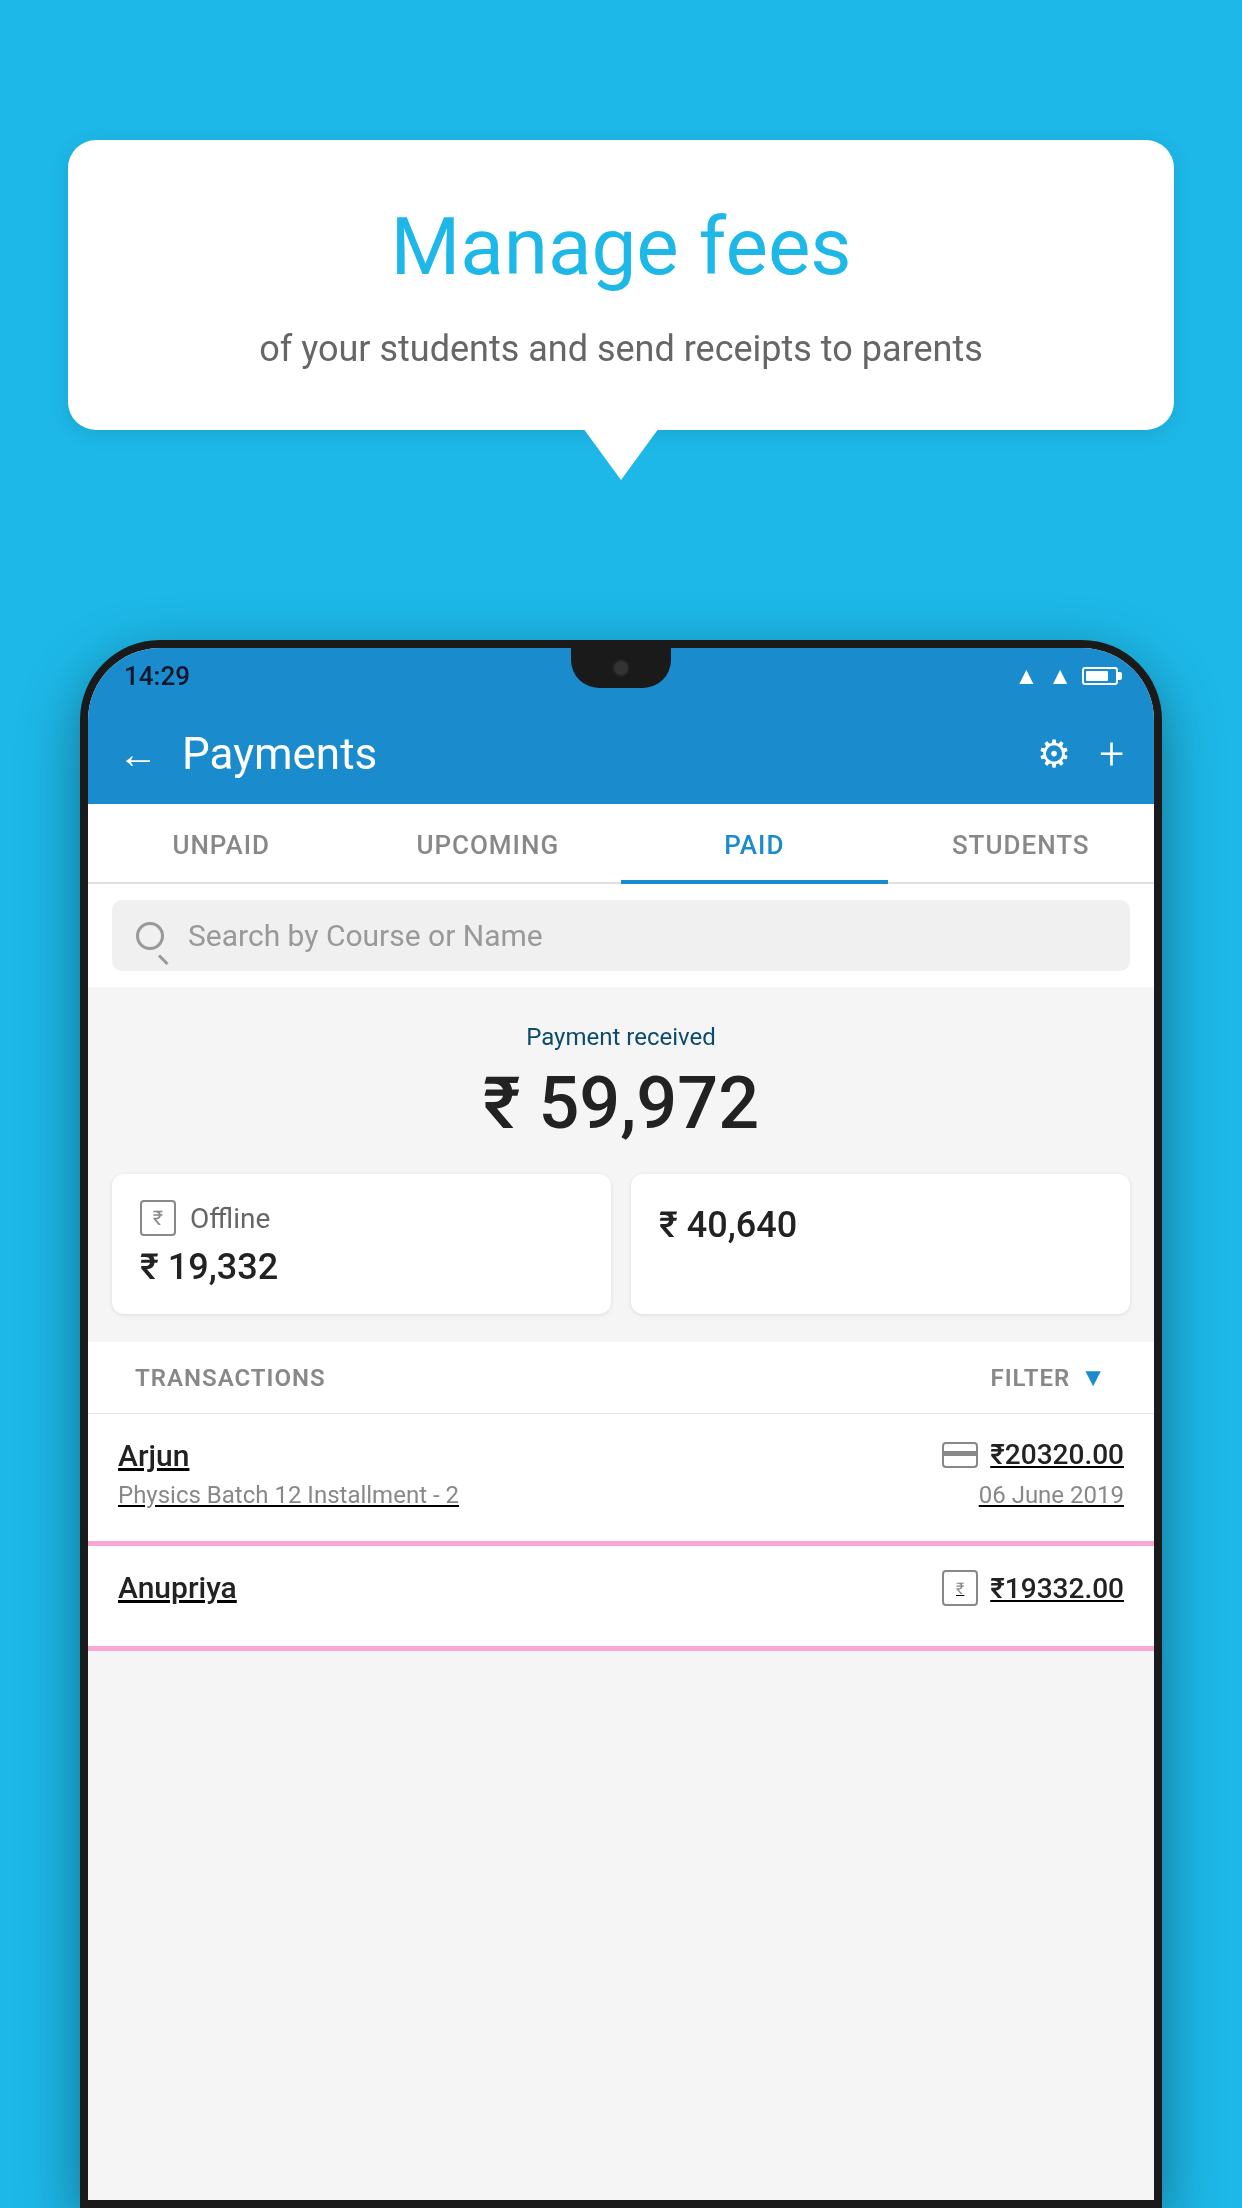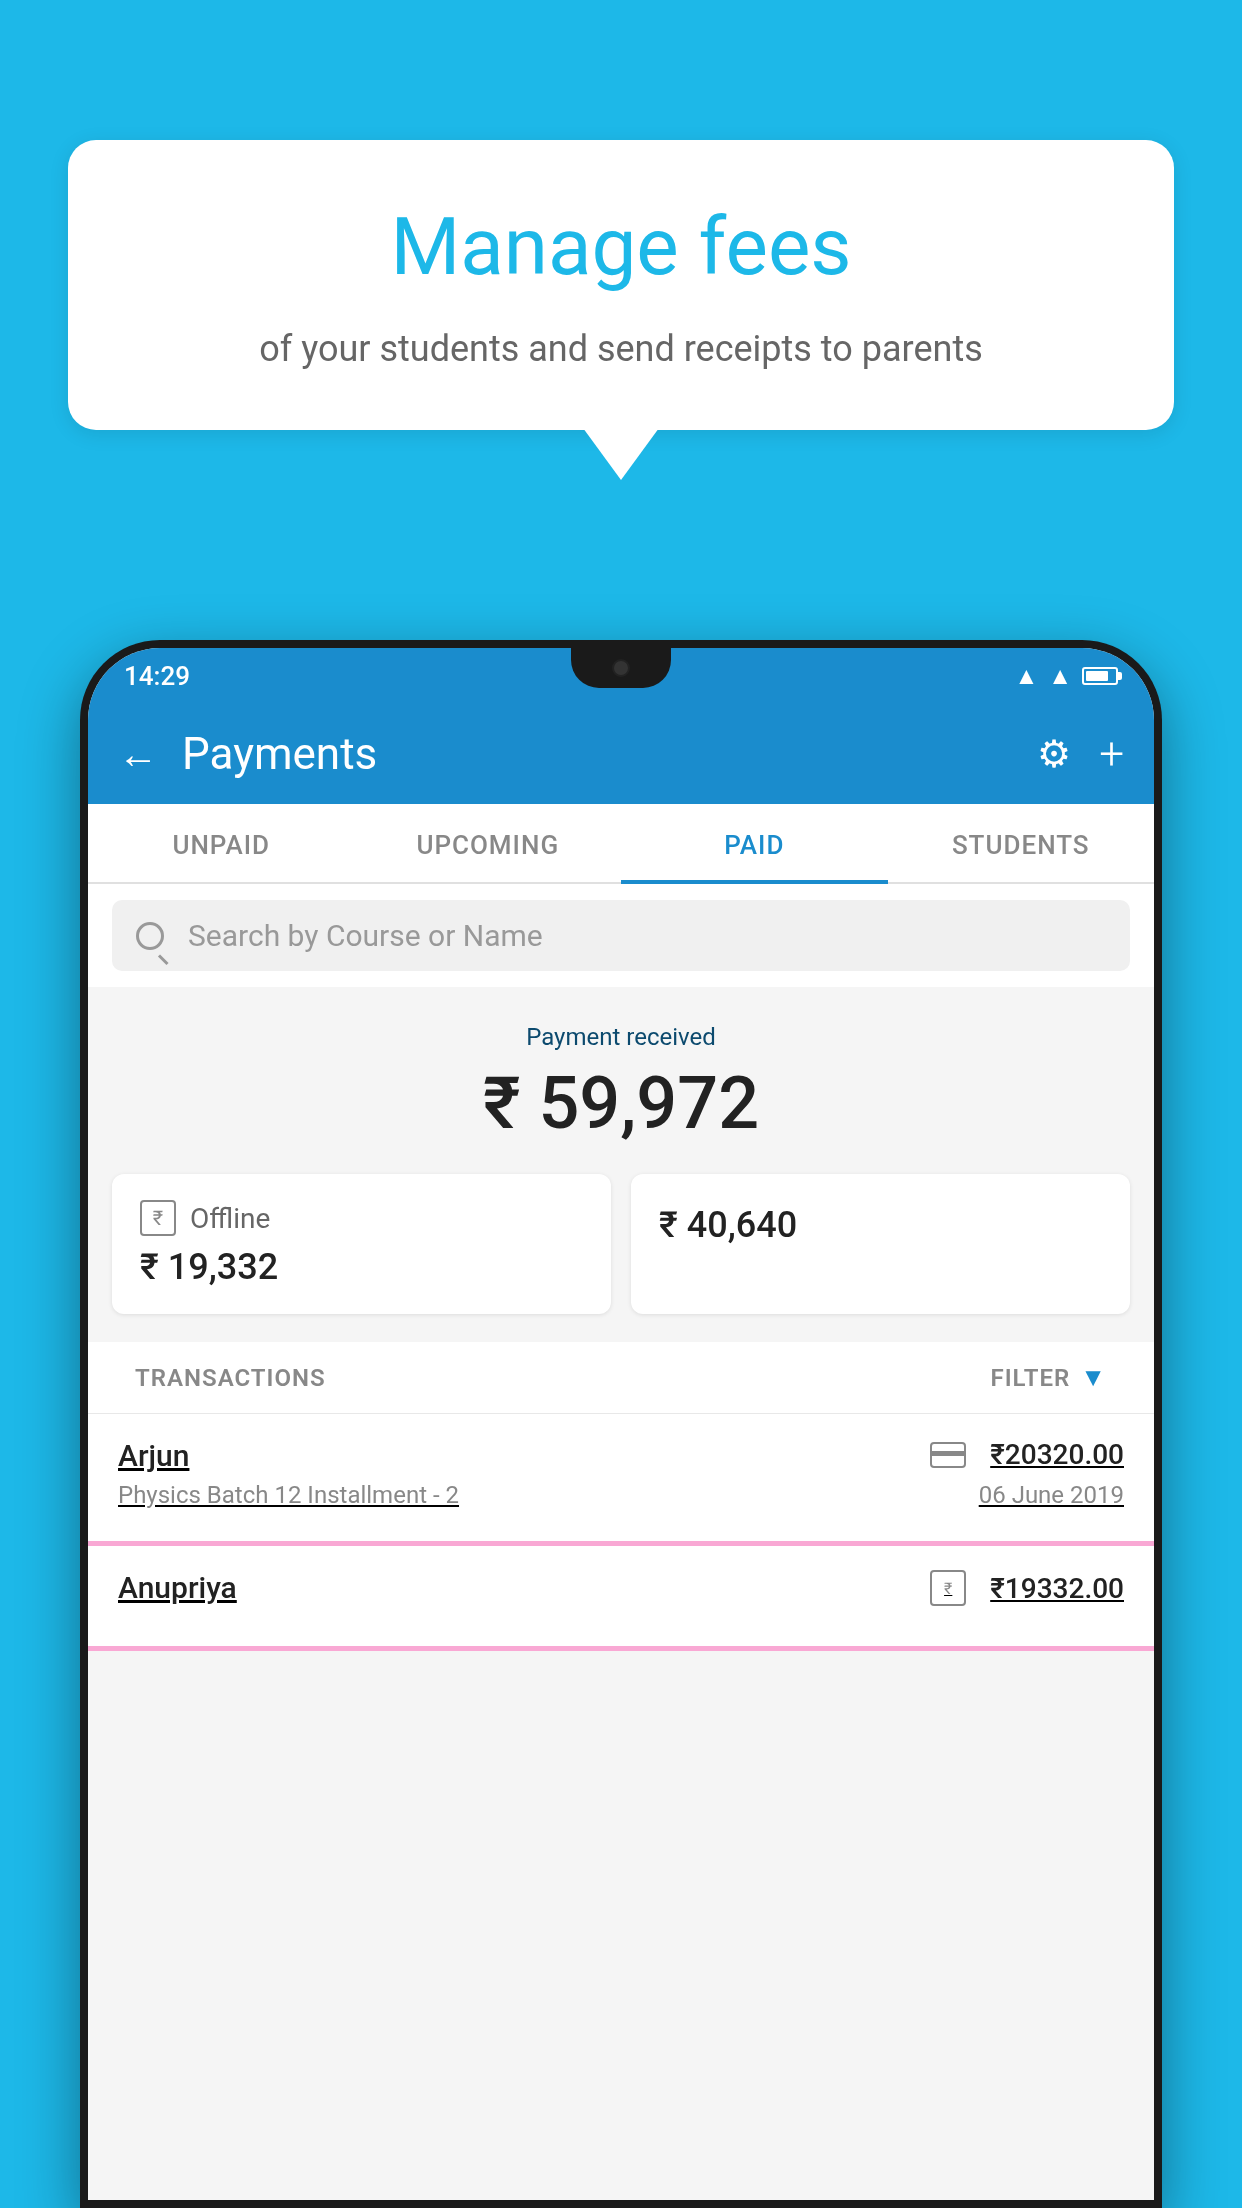--- a/index.html
+++ b/index.html
@@ -75,21 +75,21 @@
     .status-bar {
       background: #1a8ccd;
       height: 56px;
       display: flex;
       align-items: center;
       justify-content: space-between;
       padding: 0 36px;
       position: relative;
     }
     .status-time {
-      color: #ffffff;
+      color: #0f172a;
       font-size: 26px;
       font-weight: 500;
     }
     .status-icons {
       display: flex;
       align-items: center;
       gap: 10px;
     }
     .notch {
       position: absolute;
@@ -285,21 +285,21 @@
       margin-bottom: 8px;
     }
     .transaction-name {
       color: #222;
       font-size: 30px;
       font-weight: 500;
     }
     .transaction-amount-row {
       display: flex;
       align-items: center;
-      gap: 24px;
+      gap: 12px;
     }
     .transaction-amount {
       color: #222;
       font-size: 28px;
       font-weight: 500;
     }
     .transaction-sub {
       color: #888;
       font-size: 24px;
     }

